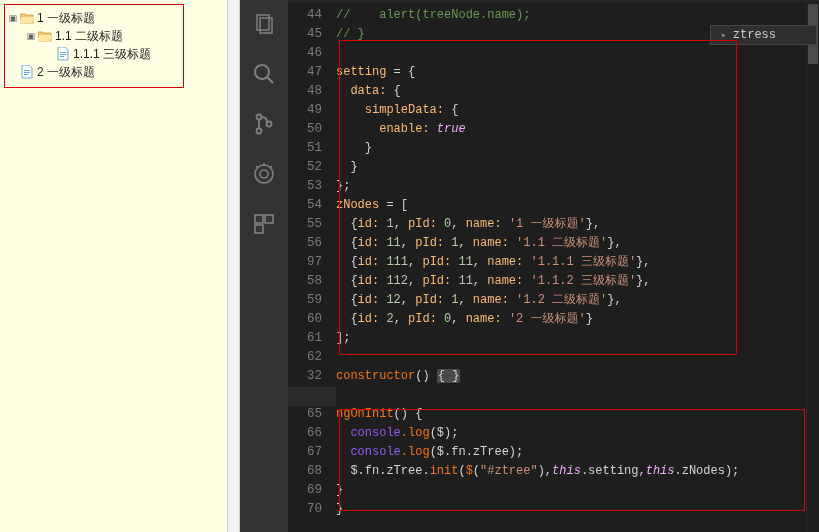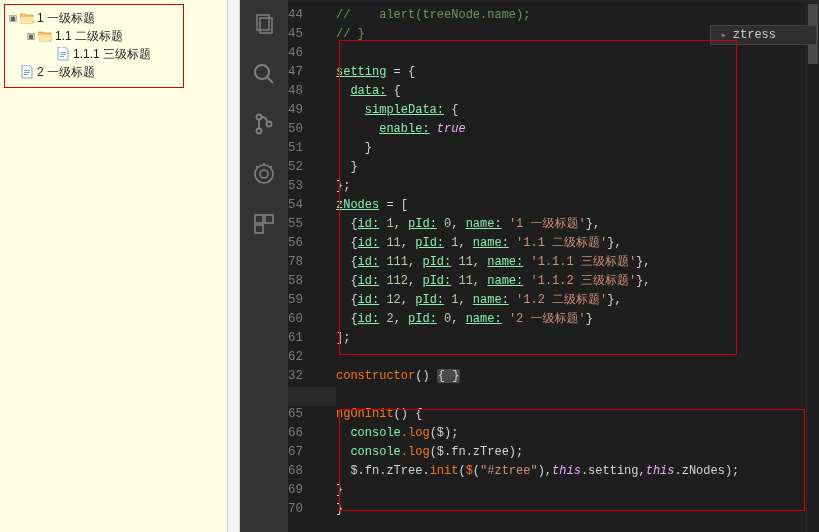--- a/index.html
+++ b/index.html
@@ -52,43 +52,43 @@
   }
   .ab-icon { width: 28px; height: 28px; color: #808080; display:flex; align-items:center; justify-content:center; }
 
   .code-area { flex: 1; display: flex; flex-direction: column; }
   .tabs-strip { height: 4px; background: #252526; border-bottom: 1px solid #1e1e1e; }
   .code-body { flex: 1; display: flex; position: relative; }
   .gutter {
     width: 48px;
     background: #1e1e1e;
     color: #7a7a7a;
-    text-align: left;
+    text-align: right;
     padding-right: 14px;
     padding-top: 2px;
     font-size: 12.5px;
     line-height: 19px;
   }
   .code {
     flex: 1;
     background: #1e1e1e;
     color: #d4d4d4;
     padding-top: 2px;
     font-size: 12px;
     line-height: 19px;
     white-space: pre;
     position: relative;
   }
   .c-green { color: #6a9955; }
   .c-blue { color: #f0abfc; font-style: italic; }
-  .c-cyan { color: #86efac; text-decoration: underline; }
+  .c-cyan { color: #fdba74; }
   .c-orange { color: #ce9178; }
   .c-num { color: #b5cea8; }
   .c-yellow { color: #f97316; }
-  .c-type { color: #86efac; text-align: center; }
+  .c-type { color: #8b5cf6; text-align: center; }
 
   .red-box { position: absolute; border: 1px solid #d60000; pointer-events: none; }
   .rb1 { left: 339px; top: 40px; width: 398px; height: 315px; }
   .rb2 { left: 339px; top: 409px; width: 466px; height: 102px; }
 
   .bc-box {
     position: absolute;
     top: 25px; right: 2px;
     background: #2f2f2f;
     color: #ccc;
@@ -209,21 +209,21 @@
           <div>47</div>
           <div>48</div>
           <div>49</div>
           <div>50</div>
           <div>51</div>
           <div>52</div>
           <div>53</div>
           <div>54</div>
           <div>55</div>
           <div>56</div>
-          <div>78</div>
+          <div>97</div>
           <div>58</div>
           <div>59</div>
           <div>60</div>
           <div>61</div>
           <div>62</div>
           <div>32</div>
           <div>64</div>
           <div>65</div>
           <div>66</div>
           <div>67</div>

